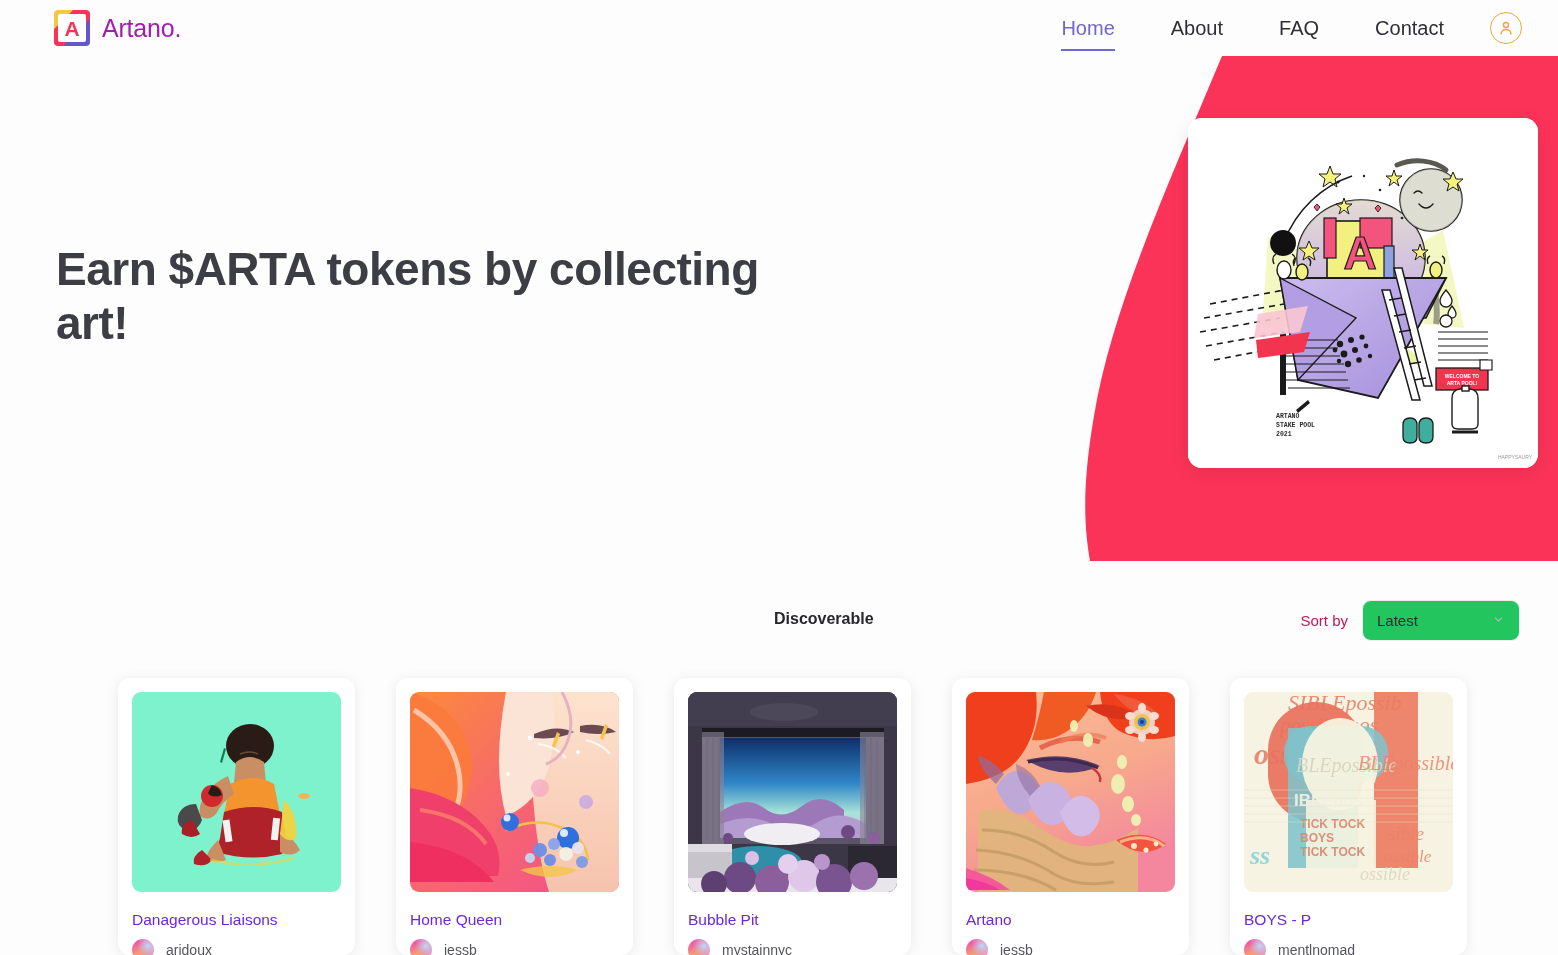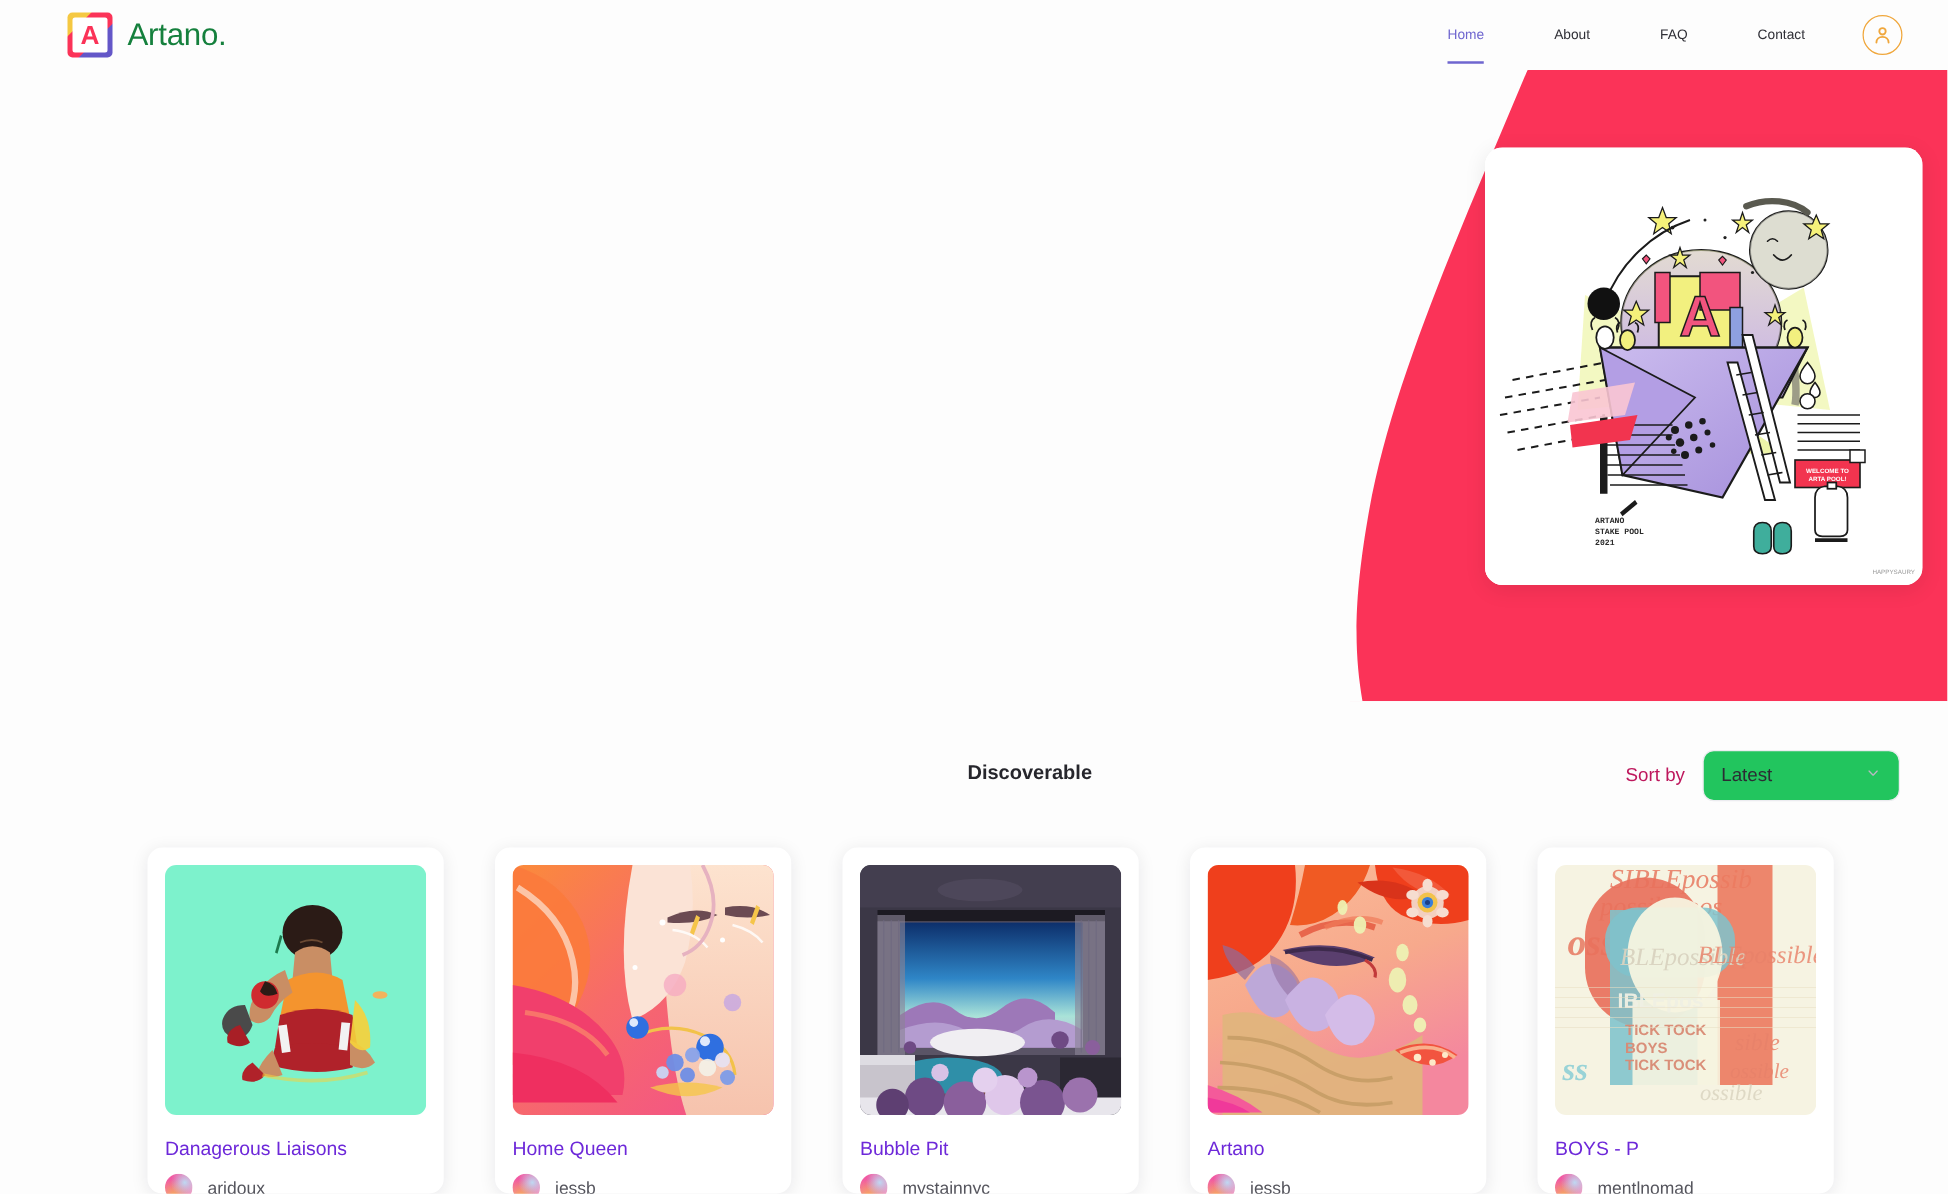--- a/index.html
+++ b/index.html
@@ -23,25 +23,25 @@
     display: flex; align-items: center; justify-content: center;
   }
   .logo-mark::after {
     content: ""; position: absolute; left: 4px; top: 4px; right: 4px; bottom: 4px;
     background: #ffffff; border-radius: 2px;
   }
   .logo-letter {
     position: relative; z-index: 2; font-size: 21px; font-weight: 700;
     color: #fb3358; line-height: 1; font-family: "Liberation Sans", sans-serif;
   }
-  .brand-name { font-size: 25px; font-weight: 400; color: #15803d; letter-spacing: -0.2px; }
+  .brand-name { font-size: 25px; font-weight: 400; color: #a21caf; letter-spacing: -0.2px; }
 
   .nav { margin-left: auto; display: flex; align-items: center; gap: 0; margin-right: 22px; }
   .nav-item {
-    position: relative; font-size: 11px; color: #2f2f36; padding: 0 28px;
+    position: relative; font-size: 20px; color: #2f2f36; padding: 0 28px;
     line-height: 34px; cursor: pointer; white-space: nowrap;
   }
   .nav-item.active { color: #6f66cf; }
   .nav-item.active::after {
     content: ""; position: absolute; left: 28px; right: 28px; bottom: -6px;
     height: 2px; background: #6f66cf;
   }
   .avatar-btn {
     width: 32px; height: 32px; border-radius: 50%; border: 1.5px solid #f0a73c;
     display: flex; align-items: center; justify-content: center; cursor: pointer;
@@ -143,20 +143,21 @@
     </div>
   </div>
 
   <div class="hero">
 
     <svg class="hero-blob" viewBox="0 0 520 505" preserveAspectRatio="none">
       <path d="M150 0 H520 V505 H8 C2 460 0 400 14 330 C34 226 78 108 150 0 Z" fill="#fb3358"></path>
       <path d="M150 0 C 100 120 40 250 22 360 C 10 430 12 470 18 505 L0 505 L0 0 Z" fill="#fdfdfd"></path>
     </svg>
 
+    <h1 class="hero-title">Earn $ARTA tokens by collecting art!</h1>
 
     <div class="art-card">
       <svg viewBox="0 0 350 350" width="350" height="350">
         <rect width="350" height="350" fill="#ffffff"></rect>
 
         <g opacity="0.85">
           <polygon points="175,160 80,118 74,210 175,200" fill="#f2f7b8"></polygon>
           <polygon points="175,160 255,112 276,210 175,200" fill="#f2f7b8"></polygon>
           <polygon points="175,160 120,245 240,245 175,200" fill="#eaf39a"></polygon>
         </g>

